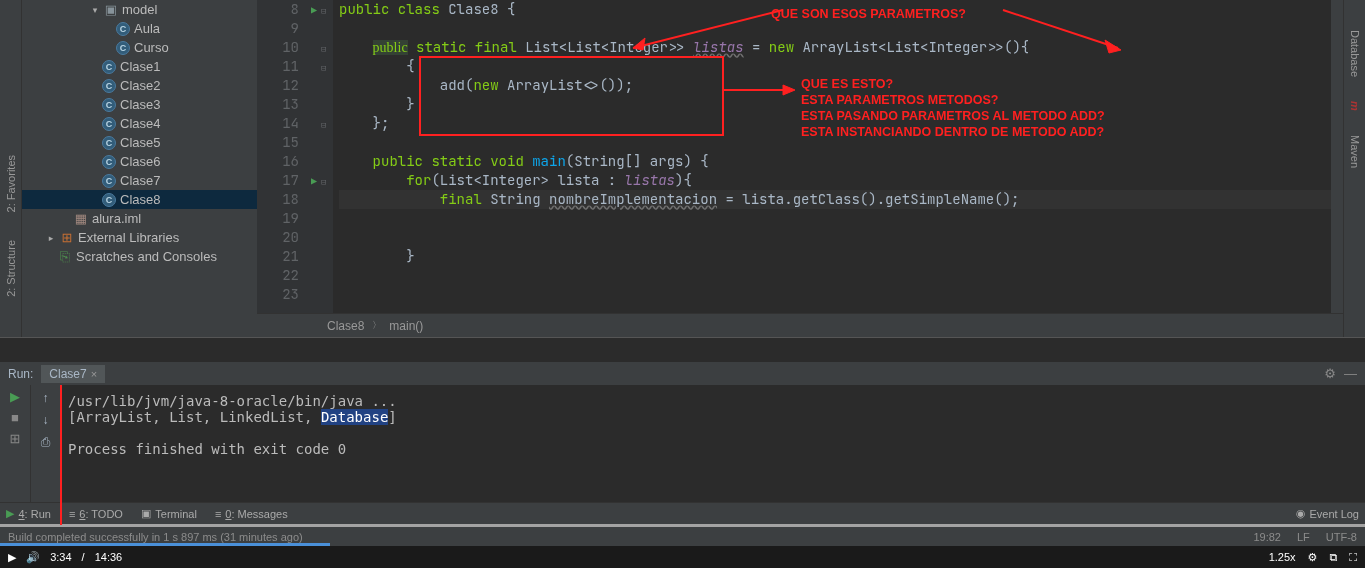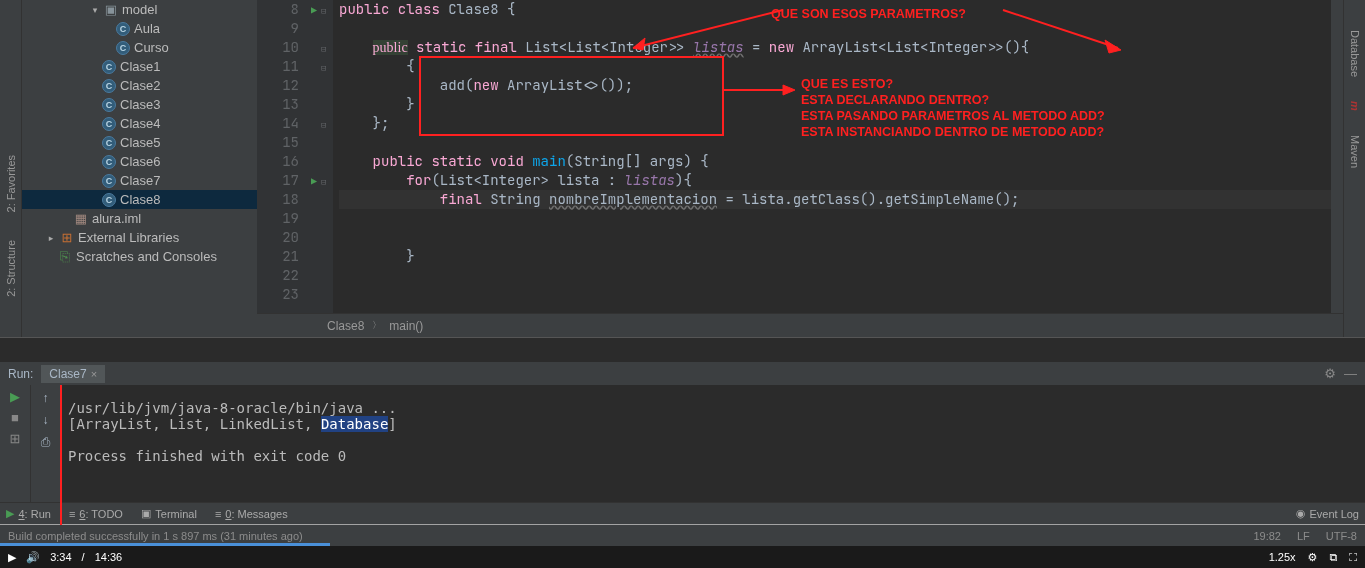--- a/index.html
+++ b/index.html
@@ -23,46 +23,46 @@
 .editor-area { flex: 1; display: flex; flex-direction: column; background: #2b2b2b; position: relative; }
 .code-wrap { flex: 1; display: flex; font-family: "JetBrains Mono", Consolas, monospace; font-size: 14px; line-height: 19px; position: relative; }
 .gutter { width: 62px; text-align: right; padding-right: 18px; color: #606366; background: #313335; user-select: none; position: relative; }
 .gutter .ln { height: 19px; padding-right: 2px; }
 .gutter .run-ic { position: absolute; right: 2px; color: #499c54; font-size: 10px; }
 .fold-col { width: 14px; background: #313335; position: relative; }
 .fold-mark { position: absolute; color: #606366; font-size: 9px; left: 2px; }
 .code-body { flex: 1; padding-left: 6px; position: relative; }
 .code-line { height: 19px; white-space: pre; }
 .code-line.curline { background: #323232; }
-.k { color: #f9a8d4; }
+.k { color: #84cc16; }
 .t { color: #a9b7c6; }
 .m { color: #0ea5e9; }
 .u { text-decoration: underline wavy #707070; }
 .hl { background: #344134; font-family: Liberation Serif, serif; }
 .annot { position: absolute; color: #ff2020; font-weight: bold; font-size: 12.5px; z-index: 10; font-family: sans-serif; }
 .red-box { position: absolute; border: 2.5px solid #ff2020; z-index: 5; }
 .red-arrow { stroke: #ff2020; fill: #ff2020; }
 .breadcrumb { height: 24px; border-top: 1px solid #323232; background: #3c3f41; display: flex; align-items: center; padding-left: 70px; font-size: 12px; color: #999; gap: 8px; }
 .breadcrumb .sep { font-size: 9px; }
 .run-panel { height: 165px; border-top: 1px solid #555; display: flex; flex-direction: column; background: #2b2b2b; }
 .run-header { height: 23px; background: #3c3f41; display: flex; align-items: center; padding: 0 8px; gap: 8px; margin-top: 24px; }
 .run-tab { background: #515658; padding: 2px 8px; display: flex; align-items: center; gap: 4px; font-size: 12px; border-radius: 0; }
 .run-tab .close { color: #999; font-size: 11px; }
 .run-body { flex: 1; display: flex; }
 .run-toolbar { width: 30px; background: #3c3f41; display: flex; flex-direction: column; align-items: center; gap: 6px; padding-top: 4px; }
 .run-toolbar .tb-ic { color: #888; font-size: 13px; }
 .sub-toolbar { width: 30px; background: #3c3f41; border-left: 1px solid #323232; display: flex; flex-direction: column; align-items: center; gap: 8px; padding-top: 6px; }
-.run-output { flex: 1; font-family: Consolas, monospace; font-size: 14px; padding: 15px 8px; color: #bbbbbb; position: relative; }
+.run-output { flex: 1; font-family: Consolas, monospace; font-size: 14px; padding: 8px 8px; color: #bbbbbb; position: relative; }
 .run-output .sel { background: #214283; color: #fff; }
 .red-cursor-line { position: absolute; border-left: 2px solid #ff2020; }
 .bottom-tabs { height: 22px; background: #3c3f41; display: flex; align-items: center; padding: 0 6px; gap: 18px; font-size: 11px; color: #aaa; border-top: 1px solid #323232; justify-content: space-between; }
 .bottom-tabs .tab-group { display: flex; gap: 18px; align-items: center; }
 .btab { display: flex; gap: 4px; align-items: center; }
 .btab .uline { text-decoration: underline; }
-.status-bar { height: 22px; background: #3c3f41; border-top: 1px solid #a3a3a3; display: flex; align-items: center; padding: 0 8px; font-size: 11px; color: #8c8c8c; justify-content: space-between; }
+.status-bar { height: 22px; background: #3c3f41; border-top: 3px solid #a3a3a3; display: flex; align-items: center; padding: 0 8px; font-size: 11px; color: #8c8c8c; justify-content: space-between; }
 .video-bar { position: absolute; bottom: 0; left: 0; right: 0; height: 22px; background: #1a1a1a; display: flex; align-items: center; padding: 0 8px; gap: 10px; font-size: 11px; color: #fff; z-index: 100; }
 .video-bar .prog { position: absolute; top: -3px; left: 0; height: 3px; background: #4a90d9; }
 .video-bar .right { margin-left: auto; display: flex; gap: 12px; align-items: center; }
 .spacer { flex: 1; }
 .gear-ic, .min-ic { color: #888; font-size: 13px; }
 </style>
 </head>
 <body>
 
 <div class="top-area">
@@ -188,21 +188,21 @@
             <path class="red-arrow" d="M128,50 L112,40 L116,53 Z"></path>
           </svg>
 
         <div class="red-box" style="top:56px;left:86px;width:305px;height:80px"></div>
         <svg style="position:absolute;top:80px;left:390px;width:80px;height:20px;z-index:8">
             <path class="red-arrow" d="M0,10 L70,10" stroke-width="2" fill="none"></path>
             <path class="red-arrow" d="M72,10 L60,5 L60,15 Z"></path>
           </svg>
         <div class="annot" style="top:76px;left:468px;line-height:16px">
           <div>QUE ES ESTO?</div>
-          <div>ESTA DECLARANDO DENTRO?</div>
+          <div>ESTA PARAMETROS METODOS?</div>
           <div>ESTA PASANDO PARAMETROS AL METODO ADD?</div>
           <div>ESTA INSTANCIANDO DENTRO DE METODO ADD?</div>
         </div>
       </div>
       <div style="width:12px;background:#3c3f41"></div>
     </div>
     <div class="breadcrumb">
       <span>Clase8</span>
       <span class="sep">〉</span>
       <span>main()</span>

